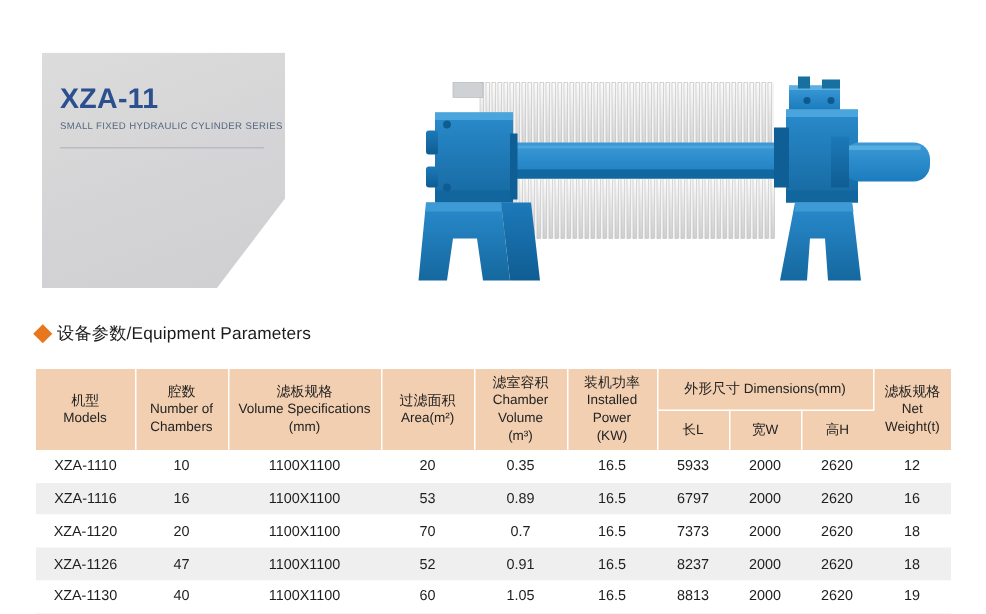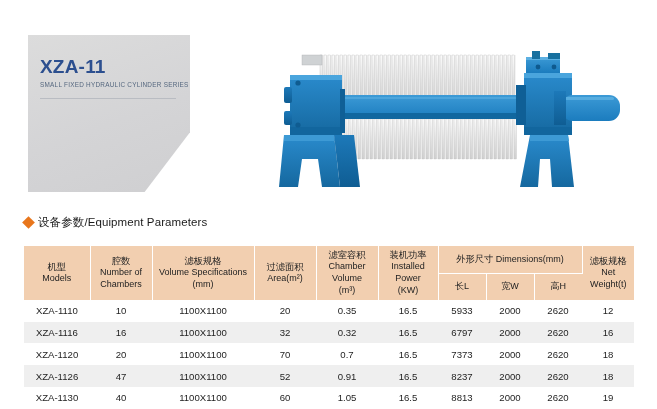--- a/index.html
+++ b/index.html
@@ -426,22 +426,22 @@
           <td>16.5</td>
           <td>5933</td>
           <td>2000</td>
           <td>2620</td>
           <td>12</td>
         </tr>
         <tr>
           <td>XZA-1116</td>
           <td>16</td>
           <td>1100X1100</td>
-          <td>32</td>
-          <td>0.32</td>
+          <td>53</td>
+          <td>0.89</td>
           <td>16.5</td>
           <td>6797</td>
           <td>2000</td>
           <td>2620</td>
           <td>16</td>
         </tr>
         <tr>
           <td>XZA-1120</td>
           <td>20</td>
           <td>1100X1100</td>

